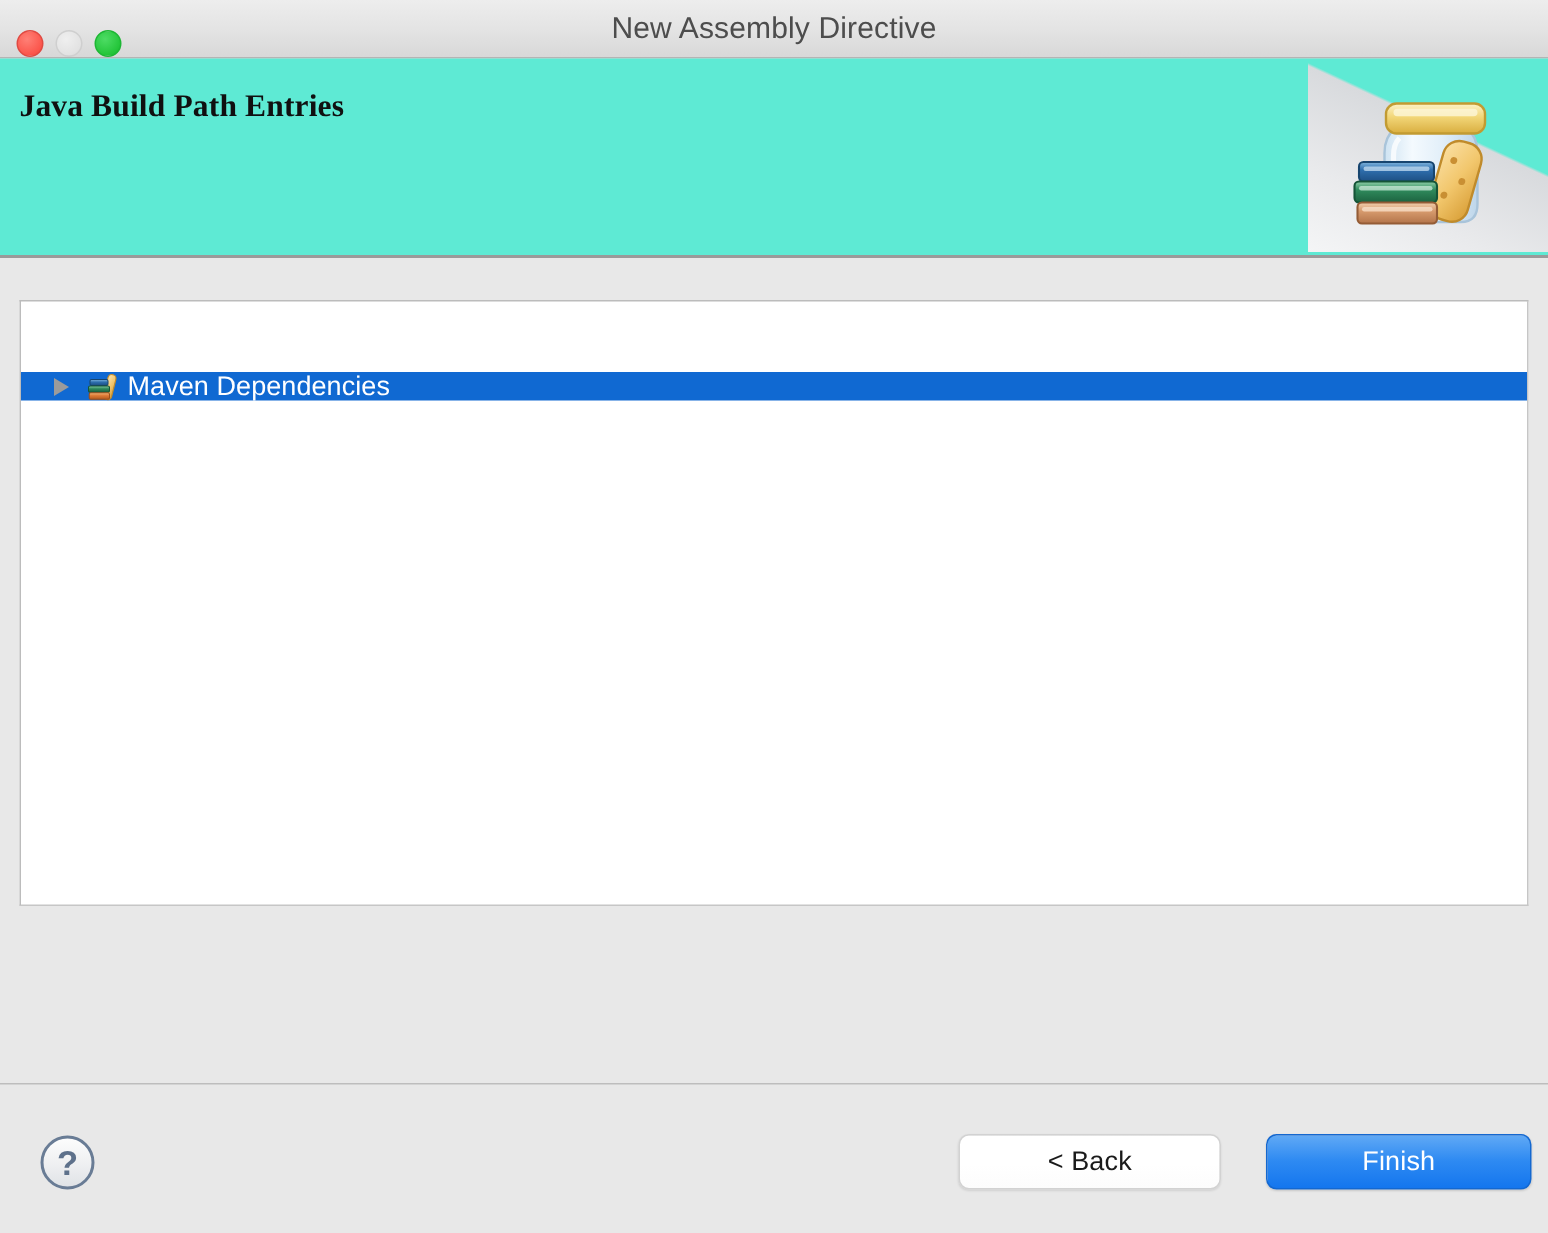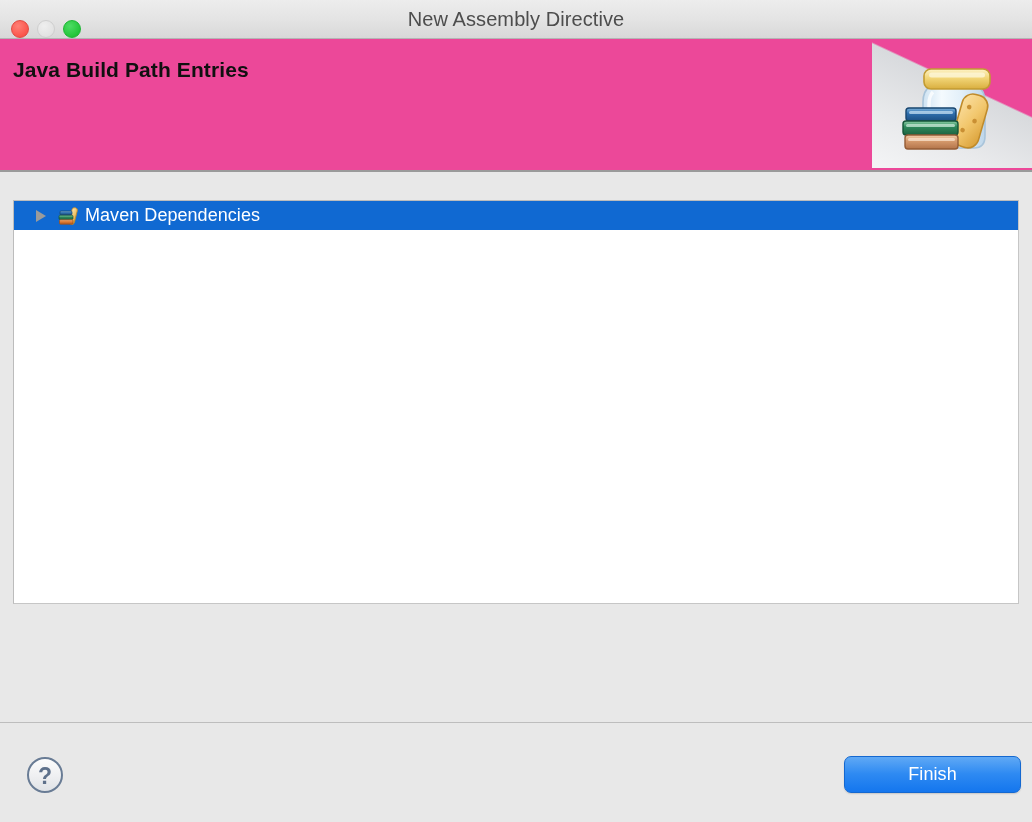--- a/index.html
+++ b/index.html
@@ -70,23 +70,24 @@
     color: #4d4d4d;
     letter-spacing: 0.1px;
     pointer-events: none;
   }
 
   
   .header {
     position: relative;
     flex: 0 0 131px;
     height: 131px;
-    background: #ec4899;
+    background: #5eead4;
     border-bottom: 2px solid #9a9a9a;
     overflow: hidden;
+    font-family: Liberation Serif, serif;
   }
   .header-title {
     position: absolute;
     left: 13px;
     top: 19px;
     font-size: 21px;
     font-weight: bold;
     color: #101010;
     letter-spacing: 0.1px;
   }
@@ -135,23 +136,24 @@
     background: #ffffff;
     border: 1px solid #c6c6c6;
     border-top-color: #bcbcbc;
     border-left-color: #bcbcbc;
     box-sizing: border-box;
     overflow: hidden;
   }
   .tree-row {
     display: flex;
     align-items: center;
-    height: 29px;
+    height: 19px;
     padding-left: 22px;
     box-sizing: border-box;
+    margin-top: 47px;
   }
   .tree-row.selected {
     background: #1069d2;
   }
   .tree-arrow {
     width: 0;
     height: 0;
     border-left: 10px solid #9b9b9b;
     border-top: 6.5px solid transparent;
     border-bottom: 6.5px solid transparent;
@@ -364,17 +366,18 @@
             <stop offset="55%" stop-color="#eeeff1"></stop>
             <stop offset="100%" stop-color="#dfe2e6"></stop>
           </linearGradient>
         </defs>
         <circle cx="20" cy="20" r="17" fill="url(#helpFill)" stroke="#697c95" stroke-width="2"></circle>
         <text x="20" y="28.5" text-anchor="middle" font-family="Liberation Sans, sans-serif" font-size="23" font-weight="bold" fill="#5e718b">?</text>
       </svg>
     </span>
 
     <div class="btn-row">
+      <div class="btn btn-default btn-back">&lt; Back</div>
       <div class="btn btn-primary btn-finish">Finish</div>
     </div>
   </div>
 
 </div>
 
 </body></html>

